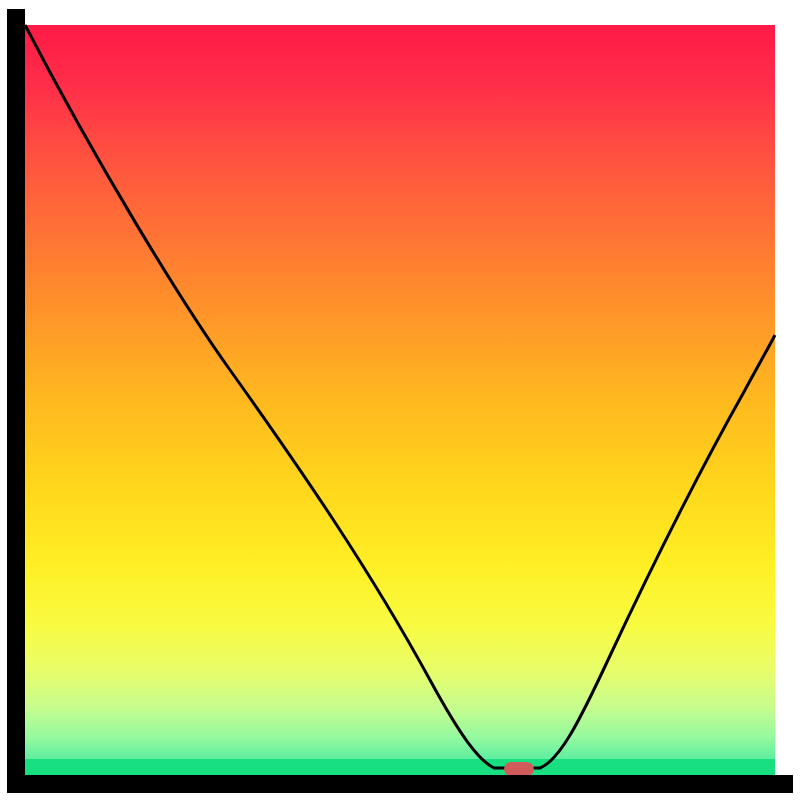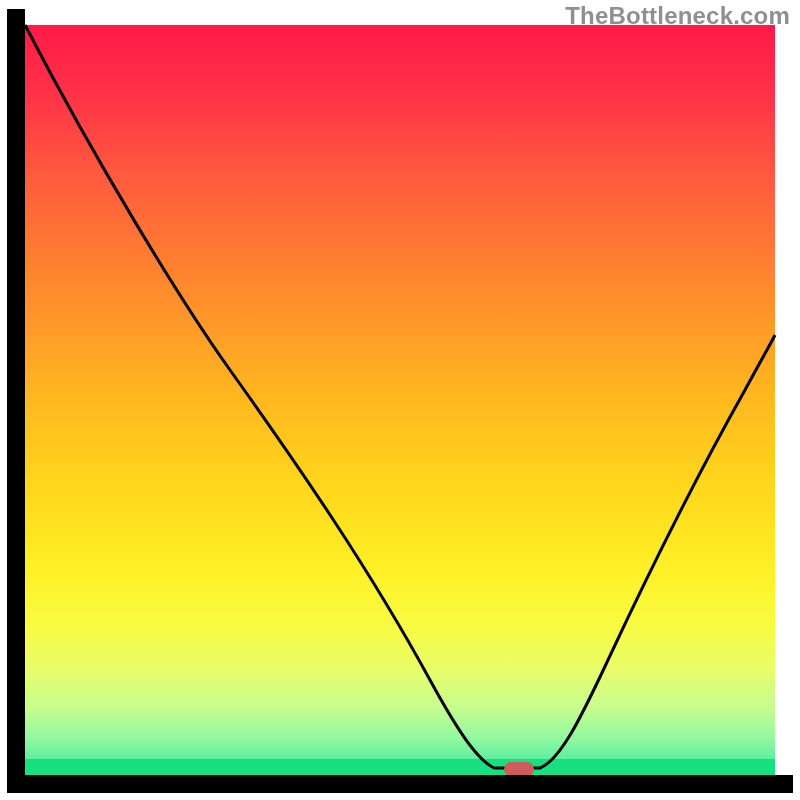--- a/index.html
+++ b/index.html
@@ -28,21 +28,20 @@
     position: absolute;
     left: 0;
     top: 0;
     width: 800px;
     height: 800px;
   }
 </style>
 </head>
 <body>
 <div class="container">
-  <div class="watermark">TheBottleneck.com</div>
   <svg class="plot" viewBox="0 0 800 800">
     <defs>
 
       <linearGradient id="bg" x1="0" y1="0" x2="0" y2="1">
         <stop offset="0" stop-color="#ff1a47"></stop>
         <stop offset="0.08" stop-color="#ff2e49"></stop>
         <stop offset="0.20" stop-color="#ff5a3e"></stop>
         <stop offset="0.35" stop-color="#ff8a2d"></stop>
         <stop offset="0.50" stop-color="#ffb91f"></stop>
         <stop offset="0.62" stop-color="#ffd81c"></stop>

